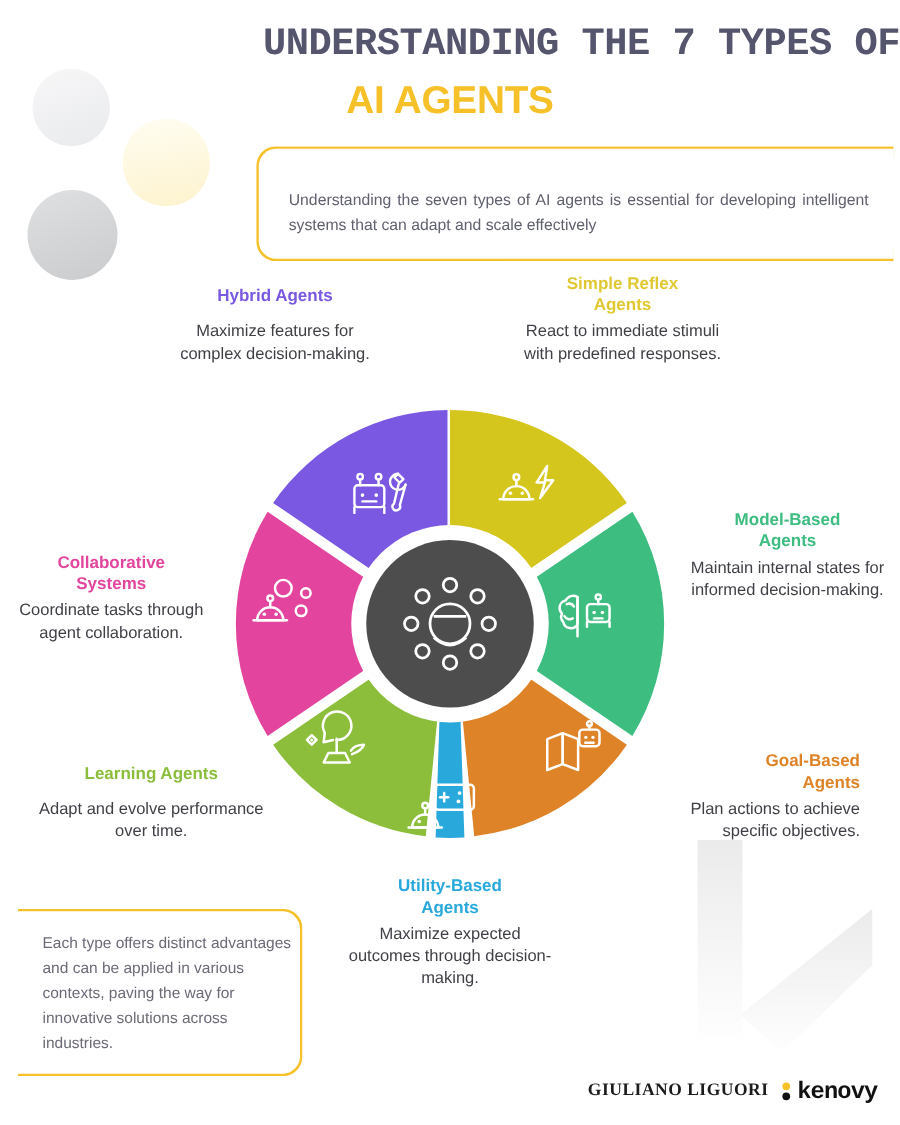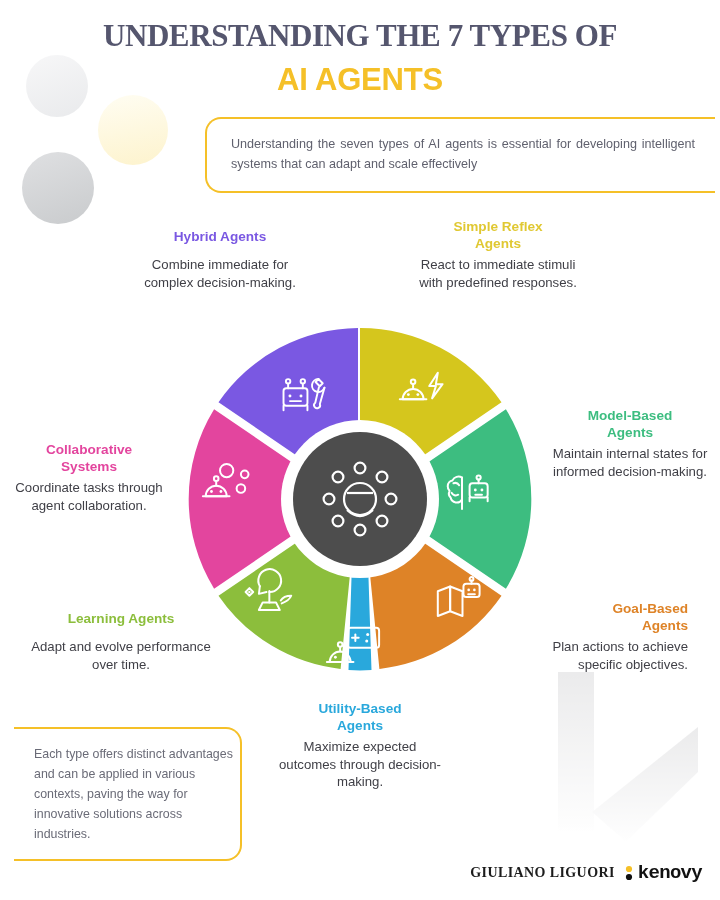--- a/index.html
+++ b/index.html
@@ -52,38 +52,39 @@
     left: 0; top: 18px;
     width: 720px;
     text-align: center;
   }
   #title-main {
     font-size: 31px;
     font-weight: 800;
     letter-spacing: -0.4px;
     color: #55566e;
     line-height: 1.15;
-    font-family: Liberation Serif, serif;
+    font-family: Liberation Mono, monospace;
+    text-align: right;
   }
   #title-accent {
     margin-top: 8px;
     font-size: 31px;
     font-weight: 800;
     letter-spacing: -0.2px;
     color: #f5c028;
     font-family: "Liberation Sans", sans-serif;
   }
 
   
   #intro-box {
     position: absolute;
     left: 205px; top: 117px;
     width: 510px;
     box-sizing: border-box;
-    padding: 15px 20px 16px 24px;
+    padding: 31px 20px 16px 24px;
     border: 2px solid #f5c028;
     border-right: none;
     border-radius: 16px 0 0 16px;
     color: #60616e;
     font-size: 12.6px;
     line-height: 1.62;
     text-align: justify;
   }
 
   
@@ -319,21 +320,21 @@
           <circle cx="27" cy="9" r="7"></circle>
           <circle cx="46" cy="13" r="4"></circle>
           <circle cx="42" cy="28" r="4.5"></circle>
         </g>
       </g>
     </svg>
   </div>
 
   <div class="label-block" id="label-hybrid">
     <div class="label-title" style="color:#7a58e2">Hybrid Agents</div>
-    <div class="label-desc">Combine immediate for complex decision-making.</div>
+    <div class="label-desc">Maximize features for complex decision-making.</div>
   </div>
 
   <div class="label-block" id="label-simple-reflex">
     <div class="label-title" style="color:#e0c832">Simple Reflex</div>
     <div class="label-title" style="color:#e0c832">Agents</div>
     <div class="label-desc">React to immediate stimuli with predefined responses.</div>
   </div>
 
   <div class="label-block" id="label-collaborative">
     <div class="label-title" style="color:#e3459e">Collaborative</div>

